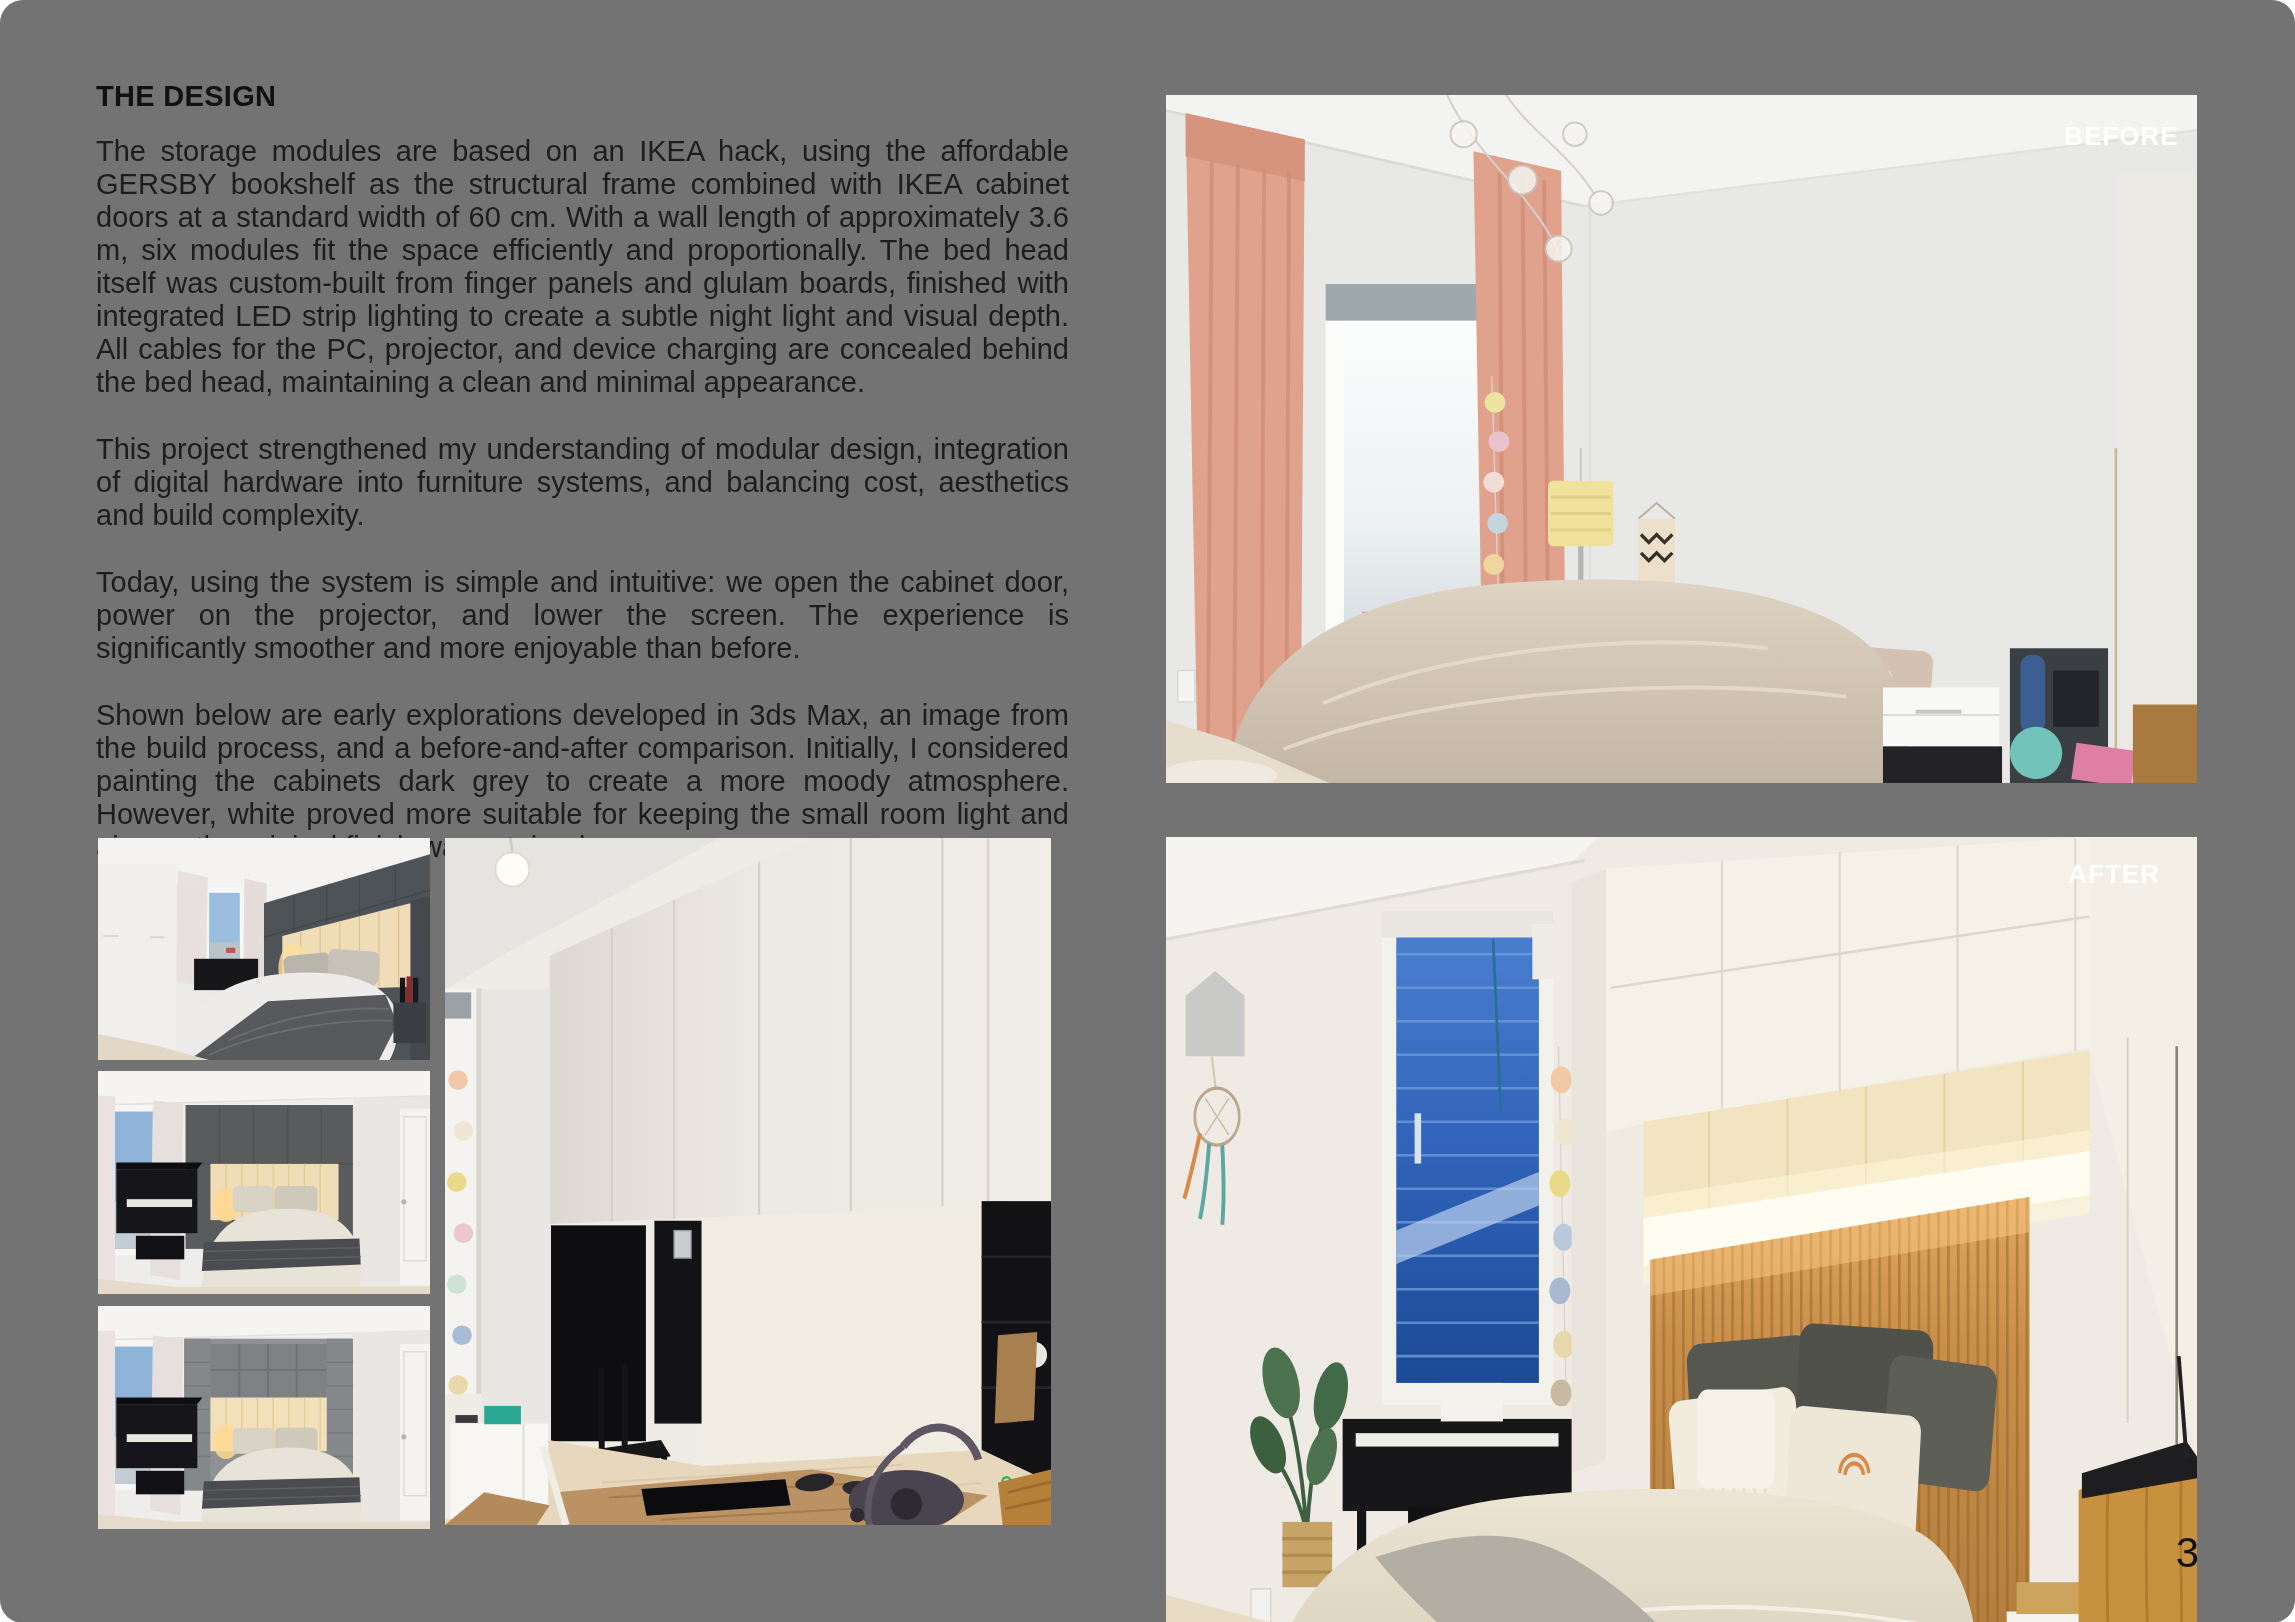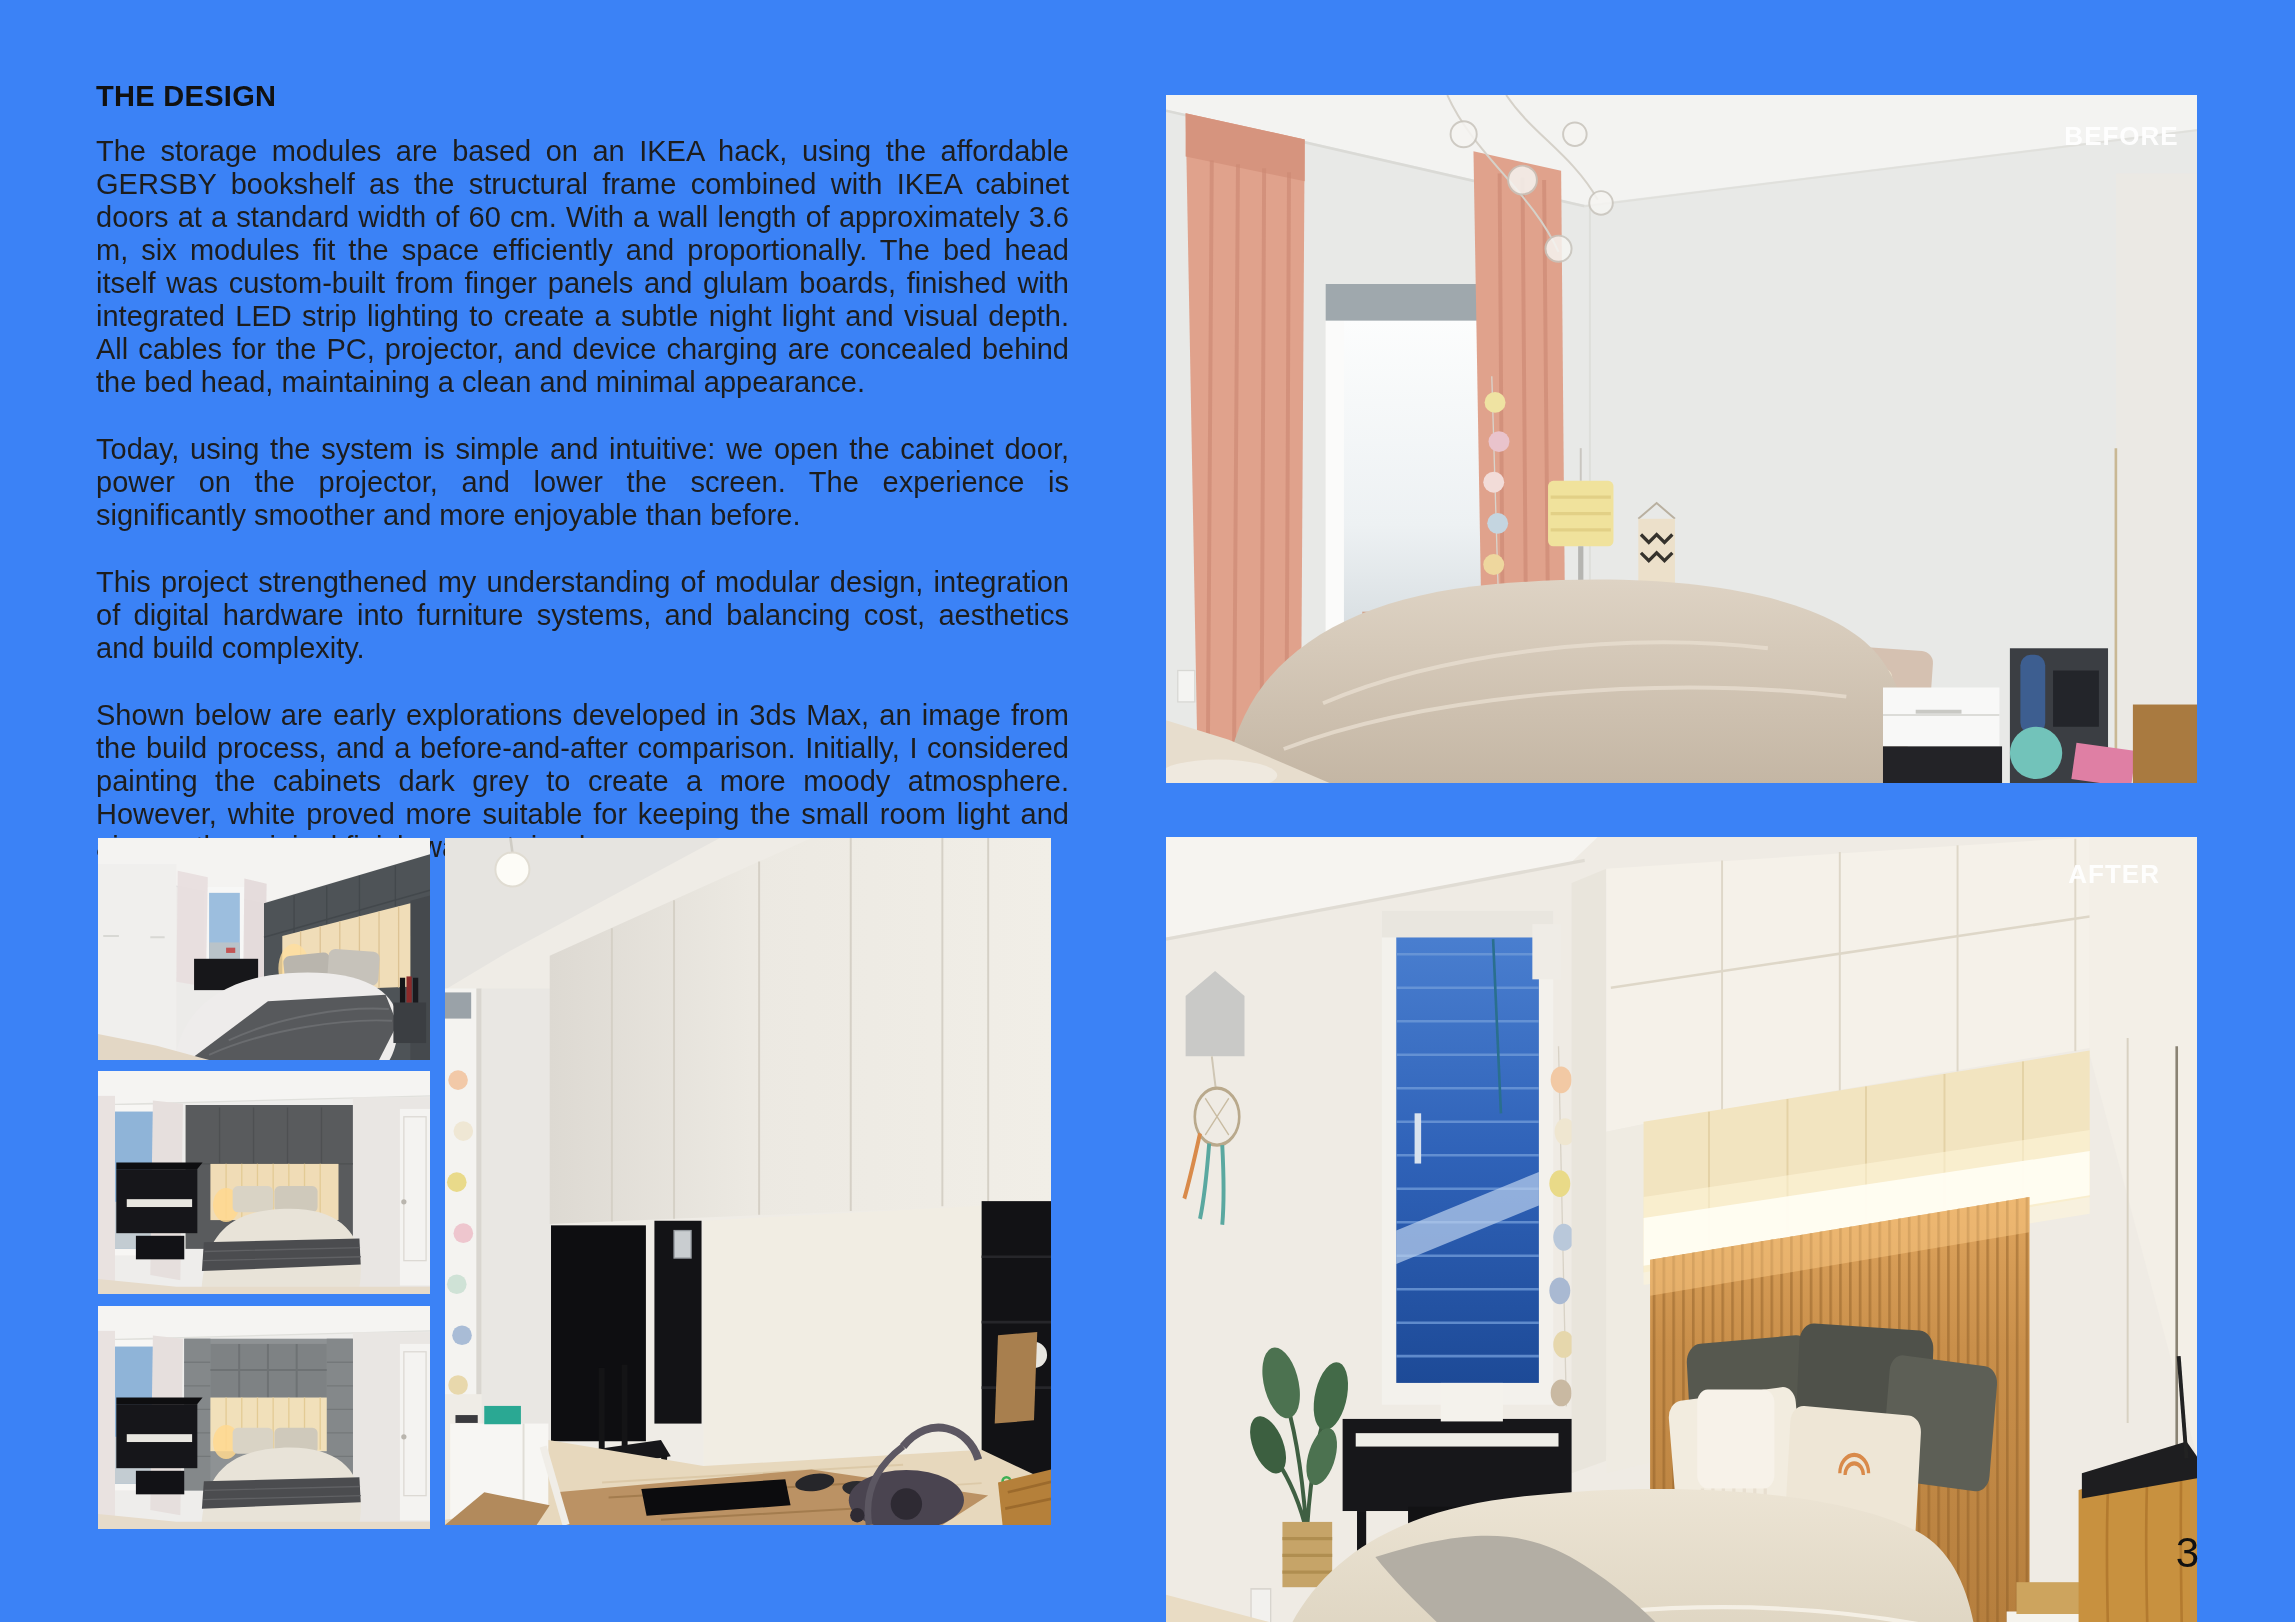--- a/index.html
+++ b/index.html
@@ -1,18 +1,18 @@
 <!DOCTYPE html>
 <html style="font-size:10.5px"><head>
 <meta charset="utf-8">
 <style>
   html,body{margin:0;padding:0;background:#ffffff;}
   .page{
-    position:relative; width:2295px; height:1623px; background:#3b82f6;
-    font-family:"Liberation Sans", sans-serif; overflow:hidden;
+    position:relative; width:2295px; height:1623px; background:#737373;
+    font-family:"Liberation Sans", sans-serif; overflow:hidden;border-radius:23px;
   }
   
   .text-col{ position:absolute; left:96px; top:79px; width:973px; }
   .text-col h1{
     margin:0 0 22px 0; font-size:29px; line-height:34px; font-weight:700;
     letter-spacing:0.3px; color:#111111;
   }
   .text-col p{
     margin:0 0 34px 0; font-size:29px; line-height:33px; color:#1d1d1d;
     text-align:justify; text-align-last:left;
@@ -39,22 +39,22 @@
   }
 </style>
 </head>
 <body>
 
 <div class="page">
 
   <section class="text-col">
     <h1>THE DESIGN</h1>
     <p>The storage modules are based on an IKEA hack, using the affordable GERSBY bookshelf as the structural frame combined with IKEA cabinet doors at a standard width of 60 cm. With a wall length of approximately 3.6 m, six modules fit the space efficiently and proportionally. The bed head itself was custom-built from finger panels and glulam boards, finished with integrated LED strip lighting to create a subtle night light and visual depth. All cables for the PC, projector, and device charging are concealed behind the bed head, maintaining a clean and minimal appearance.</p>
+    <p>This project strengthened my understanding of modular design, integration of digital hardware into furniture systems, and balancing cost, aesthetics and build complexity.</p>
     <p>Today, using the system is simple and intuitive: we open the cabinet door, power on the projector, and lower the screen. The experience is significantly smoother and more enjoyable than before.</p>
-    <p>This project strengthened my understanding of modular design, integration of digital hardware into furniture systems, and balancing cost, aesthetics and build complexity.</p>
     <p>Shown below are early explorations developed in 3ds Max, an image from the build process, and a before-and-after comparison. Initially, I considered painting the cabinets dark grey to create a more moody atmosphere. However, white proved more suitable for keeping the small room light and airy, so the original finish was retained.</p>
   </section>
 
   <figure class="fig-before">
     <svg viewBox="0 0 1576 1052" preserveAspectRatio="none">
       <defs>
         <linearGradient id="bDuvet" x1="0" y1="0" x2="0" y2="1">
           <stop offset="0" stop-color="#ded3c4"></stop>
             <stop offset="1" stop-color="#c4b6a4"></stop>
         </linearGradient>

